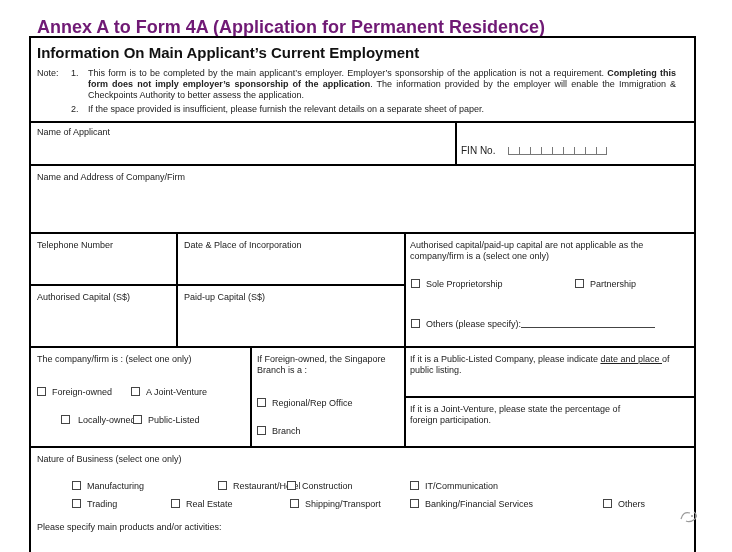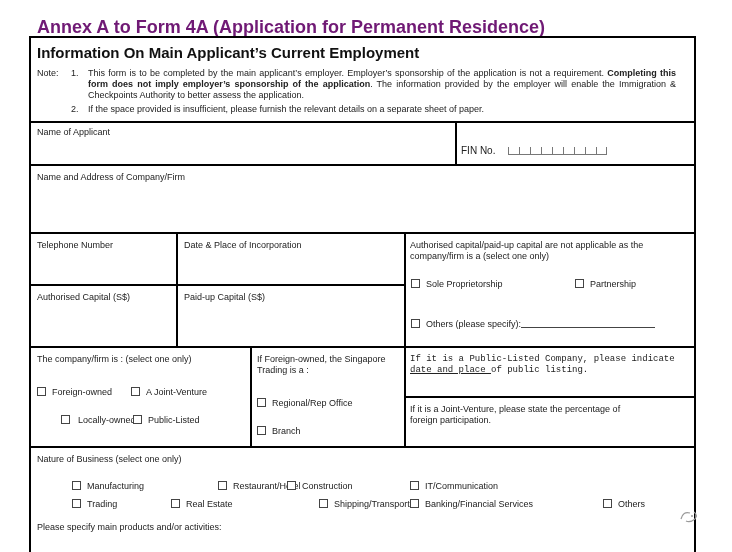--- a/index.html
+++ b/index.html
@@ -106,40 +106,40 @@
 <div class="abs opt" style="left:411px; top:279px;"><span class="cb"></span><span>Sole Proprietorship</span></div>
 <div class="abs opt" style="left:575px; top:279px;"><span class="cb"></span><span>Partnership</span></div>
 <div class="abs opt" style="left:411px; top:318px;"><span class="cb"></span><span>Others (please specify):</span><span class="underline-blank"></span></div>
 
 <div class="abs lbl" style="left:37px; top:354px;">The company/firm is :   (select one only)</div>
 <div class="abs opt" style="left:37px; top:387px;"><span class="cb"></span><span>Foreign-owned</span></div>
 <div class="abs opt" style="left:131px; top:387px;"><span class="cb"></span><span>A Joint-Venture</span></div>
 <div class="abs opt" style="left:37px; top:415px;padding-left:24px;"><span class="cb" style="margin-right:8px;"></span><span>Locally-owned</span></div>
 <div class="abs opt" style="left:133px; top:415px;"><span class="cb"></span><span>Public-Listed</span></div>
 
-<div class="abs lbl wrap" style="left:257px; top:354px; width:142px;">If Foreign-owned, the Singapore Trading is a :</div>
+<div class="abs lbl wrap" style="left:257px; top:354px; width:142px;">If Foreign-owned, the Singapore Branch is a :</div>
 <div class="abs opt" style="left:257px; top:398px;"><span class="cb"></span><span>Regional/Rep Office</span></div>
 <div class="abs opt" style="left:257px; top:426px;"><span class="cb"></span><span>Branch</span></div>
 
-<div class="abs lbl wrap" style="left:410px; top:354px; width:282px;font-family:Liberation Mono, monospace;">
+<div class="abs lbl wrap" style="left:410px; top:354px; width:282px;">
   <span>If it is a Public-Listed Company, please indicate </span><span class="u">date and place </span><span>of public listing.</span>
 </div>
 <div class="abs" style="left:406px; top:378px; width:288px; height:17px;"></div>
 
 <div class="abs lbl wrap" style="left:410px; top:404px; width:240px;">If it is a Joint-Venture, please state the percentage of foreign participation.</div>
 <div class="abs" style="left:406px; top:428px; width:288px; height:17px;"></div>
 
 <div class="abs lbl" style="left:37px; top:454px;">Nature of Business (select one only)</div>
 <div class="abs opt" style="left:72px; top:481px;"><span class="cb"></span><span>Manufacturing</span></div>
 <div class="abs opt" style="left:170px; top:481px;padding-left:48px;"><span class="cb"></span><span>Restaurant/Hotel</span></div>
 <div class="abs opt" style="left:287px; top:481px;"><span class="cb"></span><span>Construction</span></div>
 <div class="abs opt" style="left:410px; top:481px;"><span class="cb"></span><span>IT/Communication</span></div>
 <div class="abs opt" style="left:72px; top:499px;"><span class="cb"></span><span>Trading</span></div>
 <div class="abs opt" style="left:171px; top:499px;"><span class="cb"></span><span>Real Estate</span></div>
-<div class="abs opt" style="left:303px; top:499px;padding-left:16px;"><span class="cb"></span><span>Shipping/Transport</span></div>
+<div class="abs opt" style="left:274px; top:499px;padding-left:16px;"><span class="cb"></span><span>Shipping/Transport</span></div>
 <div class="abs opt" style="left:410px; top:499px;"><span class="cb"></span><span>Banking/Financial Services</span></div>
 <div class="abs opt" style="left:603px; top:499px;"><span class="cb"></span><span>Others</span></div>
 <div class="abs lbl" style="left:37px; top:522px;">Please specify main products and/or activities:</div>
 <div class="abs" style="left:31px; top:535px; width:663px; height:17px;"></div>
 
 <div class="abs watermark">
   <svg class="wm-icon" width="26" height="18" viewBox="0 0 26 18">
     <path d="M3 12 Q5 4 12 6" stroke="#9a9a9a" stroke-width="1.2" fill="none"></path>
     <path d="M8 14 Q12 16 17 12 Q20 8 16 5" stroke="#9a9a9a" stroke-width="1.2" fill="none"></path>
     <circle cx="14" cy="9" r="1" fill="#9a9a9a"></circle>

